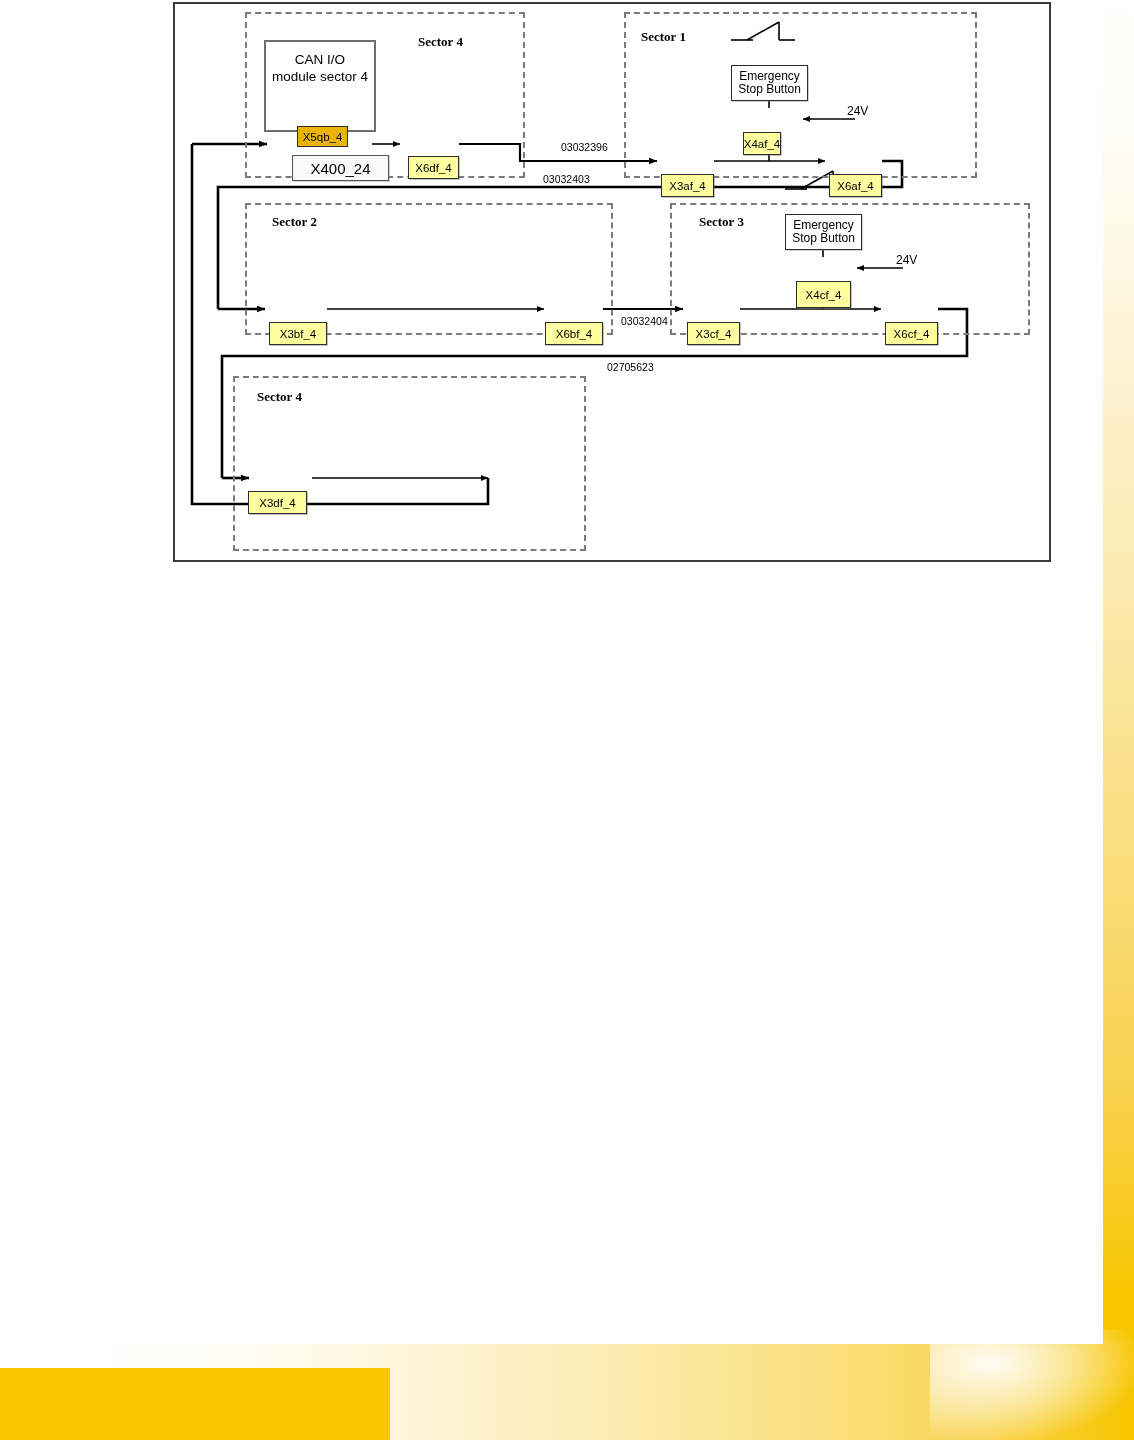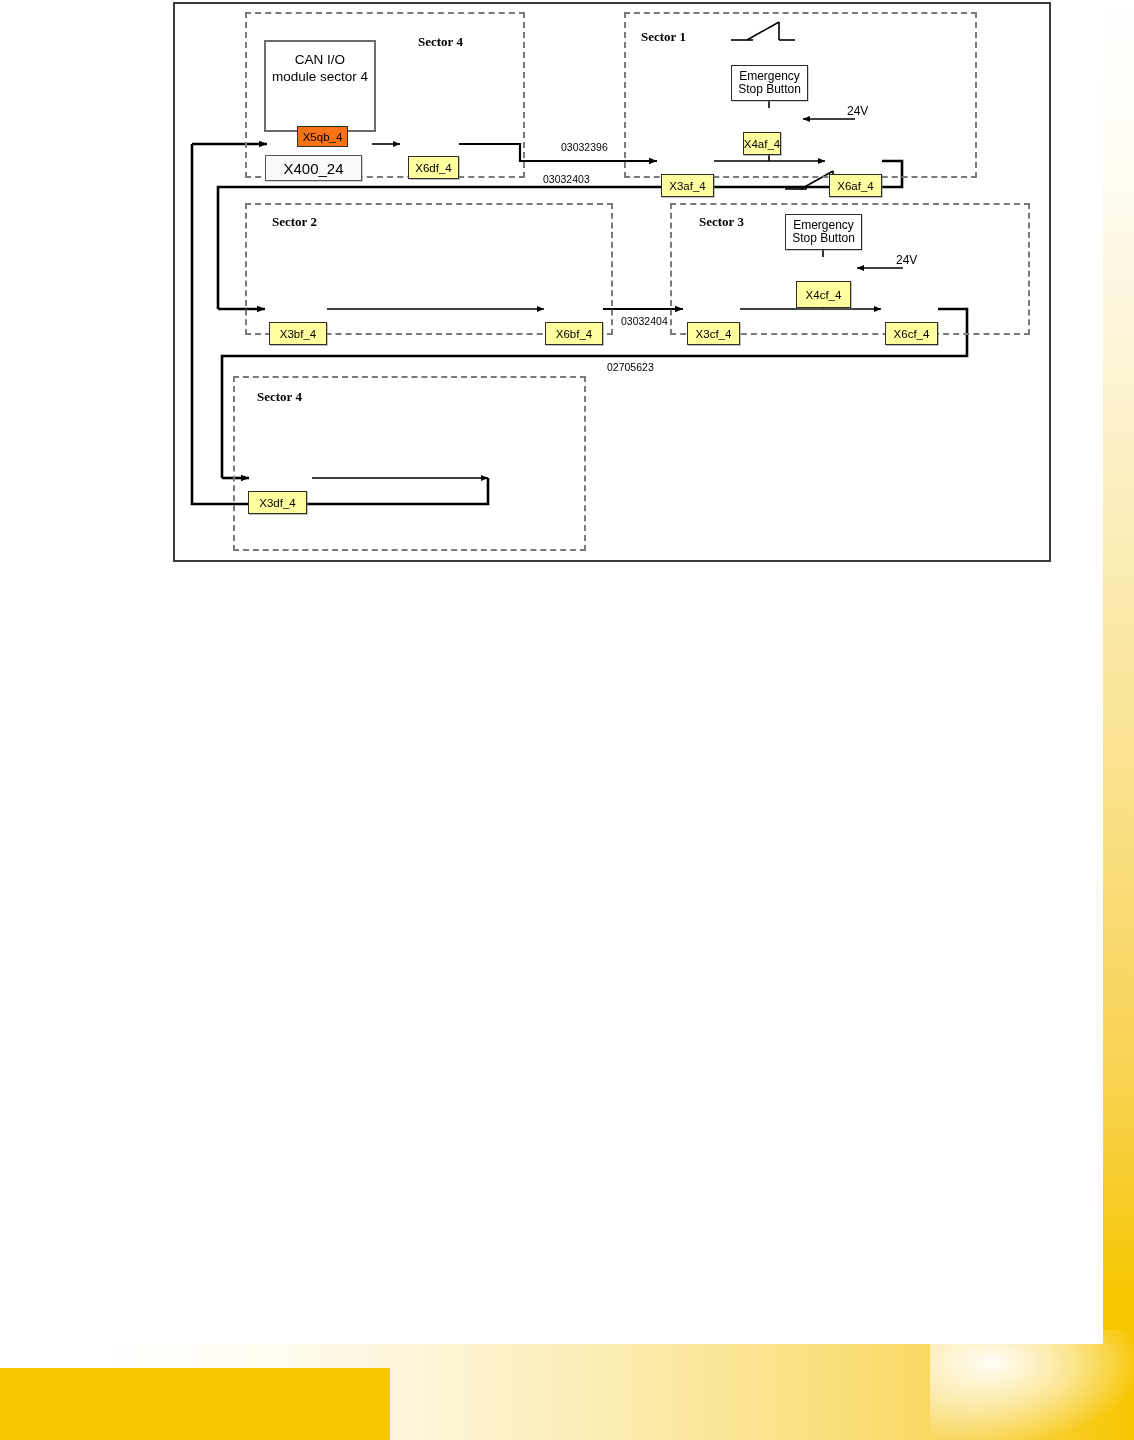--- a/index.html
+++ b/index.html
@@ -93,21 +93,21 @@
     border: 2px solid #6e6e6e;
     font-size: 13.5px;
     display: block;
     box-shadow: none;
   }
   .node.module .module-label {
     position: absolute; left: 0; right: 0; top: 9px;
     line-height: 17px;
   }
   .node.port {
-    background: #f97316;
+    background: #eab308;
     border: 1px solid #2d2d2d;
     font-size: 11.5px;
     box-shadow: none;
   }
   .node.estop {
     background: #ffffff;
     border: 1px solid #2d2d2d;
     font-size: 12px;
     line-height: 13.5px;
     box-shadow: 1px 1px 0 rgba(140,140,140,0.4);
@@ -211,21 +211,21 @@
 
   <div class="node module" style="left:89px; top:12px; width:112px; height:92px;">
     <div class="module-label">
       <span>CAN I/O</span><br>
       <span>module sector 4</span>
     </div>
     <div class="node port" style="position:absolute; left:31px; top:60px; width:51px; height:21px;
                                   display:flex; align-items:center; justify-content:center;">X5qb_4</div>
   </div>
 
-  <div class="node plain" style="left:90px; top:127px; width:97px; height:26px;">X400_24</div>
+  <div class="node plain" style="left:117px; top:127px; width:97px; height:26px;">X400_24</div>
 
   <div class="node" style="left:233px; top:128px; width:51px; height:23px;">X6df_4</div>
 
   <div class="node estop" style="left:556px; top:37px; width:77px; height:36px;">
     <span>Emergency</span>
     <span>Stop Button</span>
   </div>
   <div class="node" style="left:568px; top:104px; width:38px; height:23px;">X4af_4</div>
   <div class="node" style="left:486px; top:146px; width:53px; height:23px;">X3af_4</div>
   <div class="node" style="left:654px; top:146px; width:53px; height:23px;">X6af_4</div>

